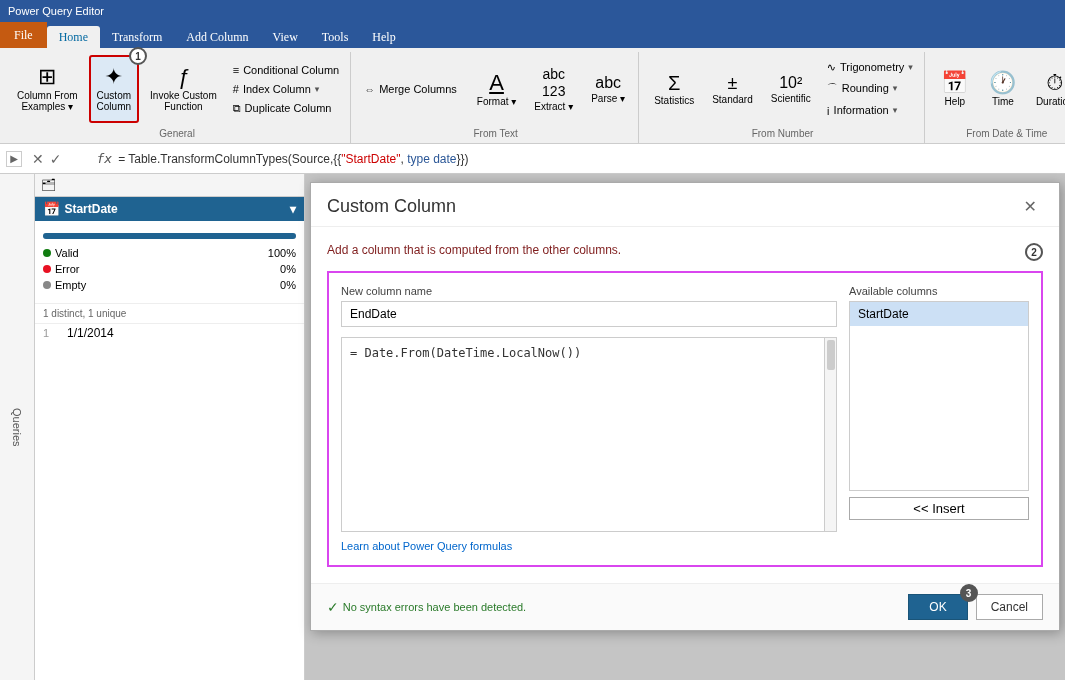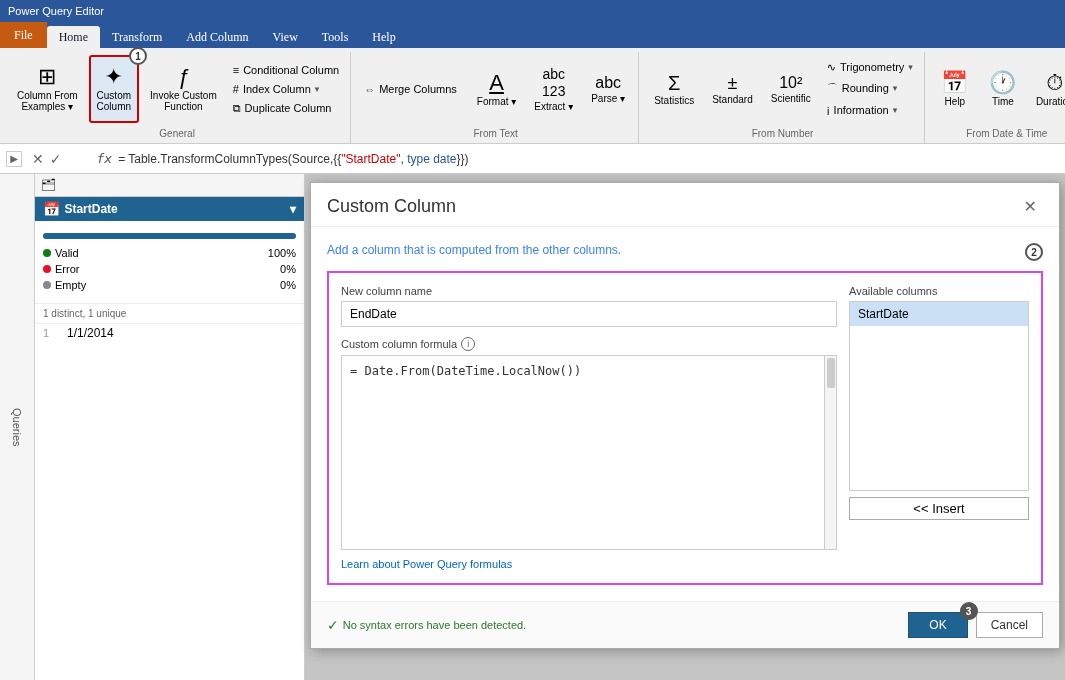--- a/index.html
+++ b/index.html
@@ -28,21 +28,21 @@
       color: white;
       font-size: 12px;
       cursor: pointer;
       height: 22px;
       display: flex;
       align-items: center;
       font-family: Liberation Serif, serif;
     }
     .ribbon-tab.active {
       background: #f0f0f0;
-      color: #0f172a;
+      color: #0369a1;
       border-radius: 3px 3px 0 0;
     }
     .ribbon-tab.file-tab {
       background: #c55a11;
       padding: 4px 14px;
       height: 26px;
       border-radius: 0;
     }
 
     
@@ -253,21 +253,21 @@
     .modal-title { font-size: 18px; font-weight: 300; color: #333; }
     .modal-close {
       cursor: pointer;
       color: #666;
       font-size: 16px;
       background: none;
       border: none;
       padding: 2px 6px;
     }
     .modal-body { padding: 16px; }
-    .modal-desc { font-size: 12px; color: #3b82f6; margin-bottom: 14px; }
+    .modal-desc { font-size: 12px; color: #7f1d1d; margin-bottom: 14px; }
     .modal-section { display: flex; gap: 12px; }
     .modal-left { flex: 1; }
     .modal-right { width: 180px; }
     .field-label { font-size: 11px; color: #444; margin-bottom: 4px; display: flex; align-items: center; gap: 4px; }
     .text-input {
       width: 100%;
       border: 1px solid #ccc;
       padding: 5px 8px;
       font-size: 12px;
       margin-bottom: 10px;
@@ -613,24 +613,20 @@
             <p class="modal-desc">Add a column that is computed from the other columns.</p>
             <div class="step-badge" style="position:relative;top:0;right:0;margin-left:8px;">2</div>
           </div>
 
           <div style="position:relative;border:2px solid #d946ef;padding:12px;">
             <div class="modal-section">
               <div class="modal-left">
                 <div class="field-label">New column name</div>
                 <input type="text" class="text-input" value="EndDate" style="">
 
-                <div class="field-label">
-                  <span>Custom column formula</span>
-                  <span class="info-icon">i</span>
-                </div>
                 <div class="formula-box-wrapper">
                   <textarea class="formula-box" style="">= Date.From(DateTime.LocalNow())</textarea>
                   <div class="formula-scrollbar">
                     <div class="formula-scrollbar-thumb"></div>
                   </div>
                 </div>
 
                 <a class="learn-link">Learn about Power Query formulas</a>
               </div>
 

